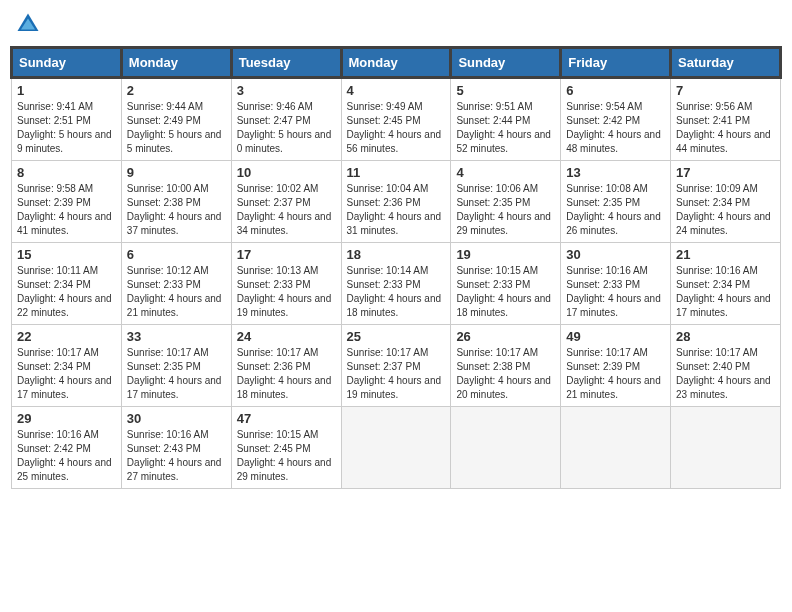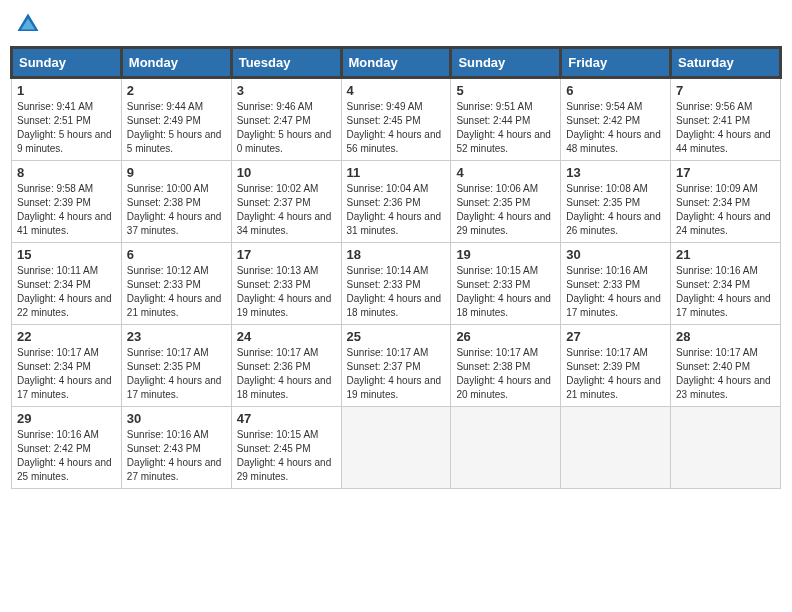--- a/index.html
+++ b/index.html
@@ -194,37 +194,37 @@
           <span class="day-number">21</span>
           <div class="day-info">Sunrise: 10:16 AM<br>Sunset: 2:34 PM<br>Daylight: 4 hours and 17 minutes.</div>
         </td>
       </tr>
       <tr>
         <td>
           <span class="day-number">22</span>
           <div class="day-info">Sunrise: 10:17 AM<br>Sunset: 2:34 PM<br>Daylight: 4 hours and 17 minutes.</div>
         </td>
         <td>
-          <span class="day-number">23</span>
+          <span class="day-number">33</span>
           <div class="day-info">Sunrise: 10:17 AM<br>Sunset: 2:35 PM<br>Daylight: 4 hours and 17 minutes.</div>
         </td>
         <td>
           <span class="day-number">24</span>
           <div class="day-info">Sunrise: 10:17 AM<br>Sunset: 2:36 PM<br>Daylight: 4 hours and 18 minutes.</div>
         </td>
         <td>
           <span class="day-number">25</span>
           <div class="day-info">Sunrise: 10:17 AM<br>Sunset: 2:37 PM<br>Daylight: 4 hours and 19 minutes.</div>
         </td>
         <td>
           <span class="day-number">26</span>
           <div class="day-info">Sunrise: 10:17 AM<br>Sunset: 2:38 PM<br>Daylight: 4 hours and 20 minutes.</div>
         </td>
         <td>
-          <span class="day-number">27</span>
+          <span class="day-number">49</span>
           <div class="day-info">Sunrise: 10:17 AM<br>Sunset: 2:39 PM<br>Daylight: 4 hours and 21 minutes.</div>
         </td>
         <td>
           <span class="day-number">28</span>
           <div class="day-info">Sunrise: 10:17 AM<br>Sunset: 2:40 PM<br>Daylight: 4 hours and 23 minutes.</div>
         </td>
       </tr>
       <tr>
         <td>
           <span class="day-number">29</span>

